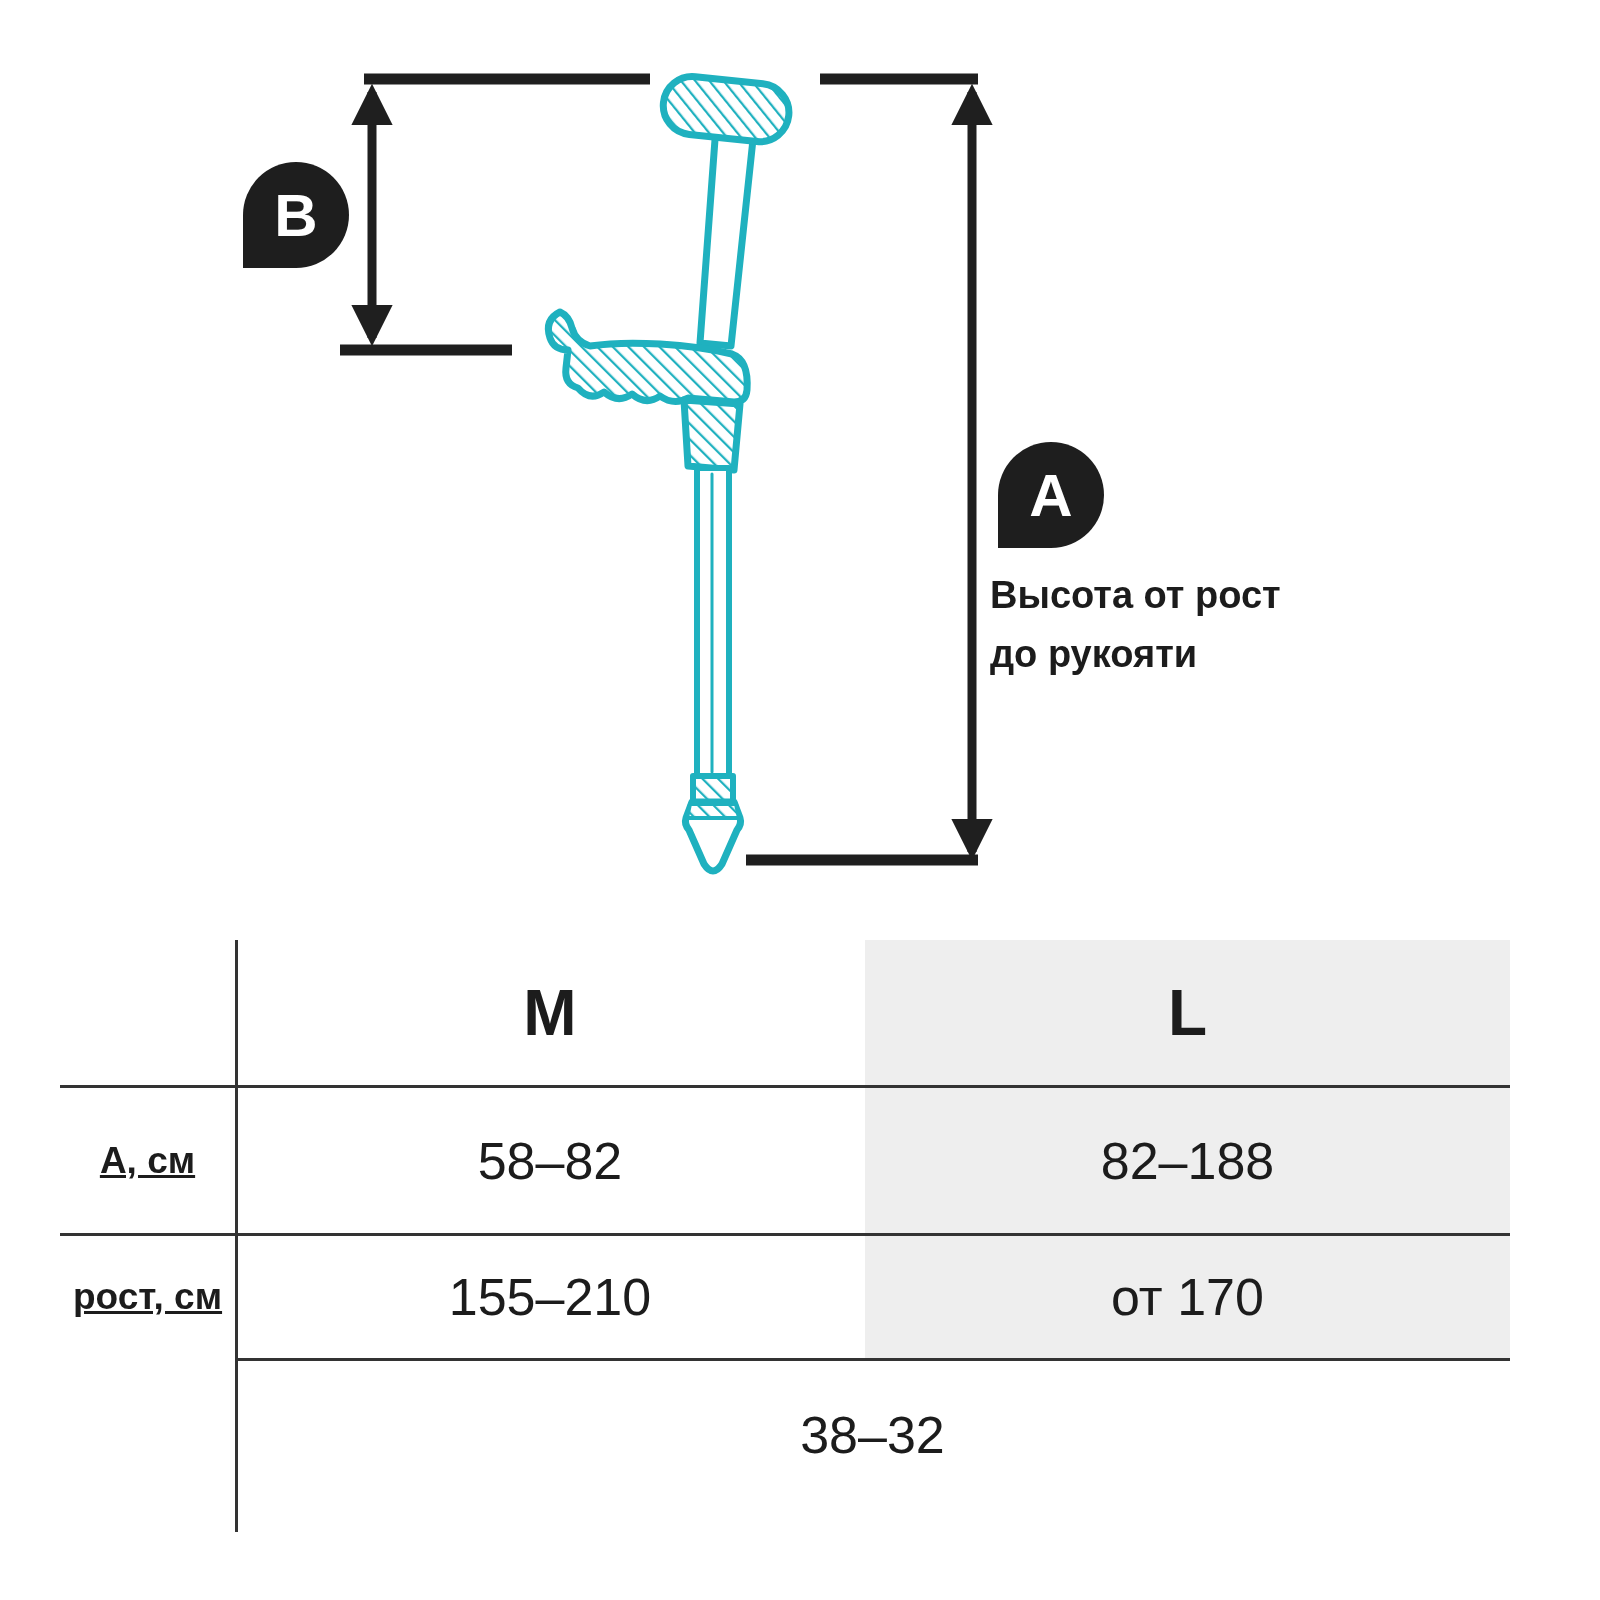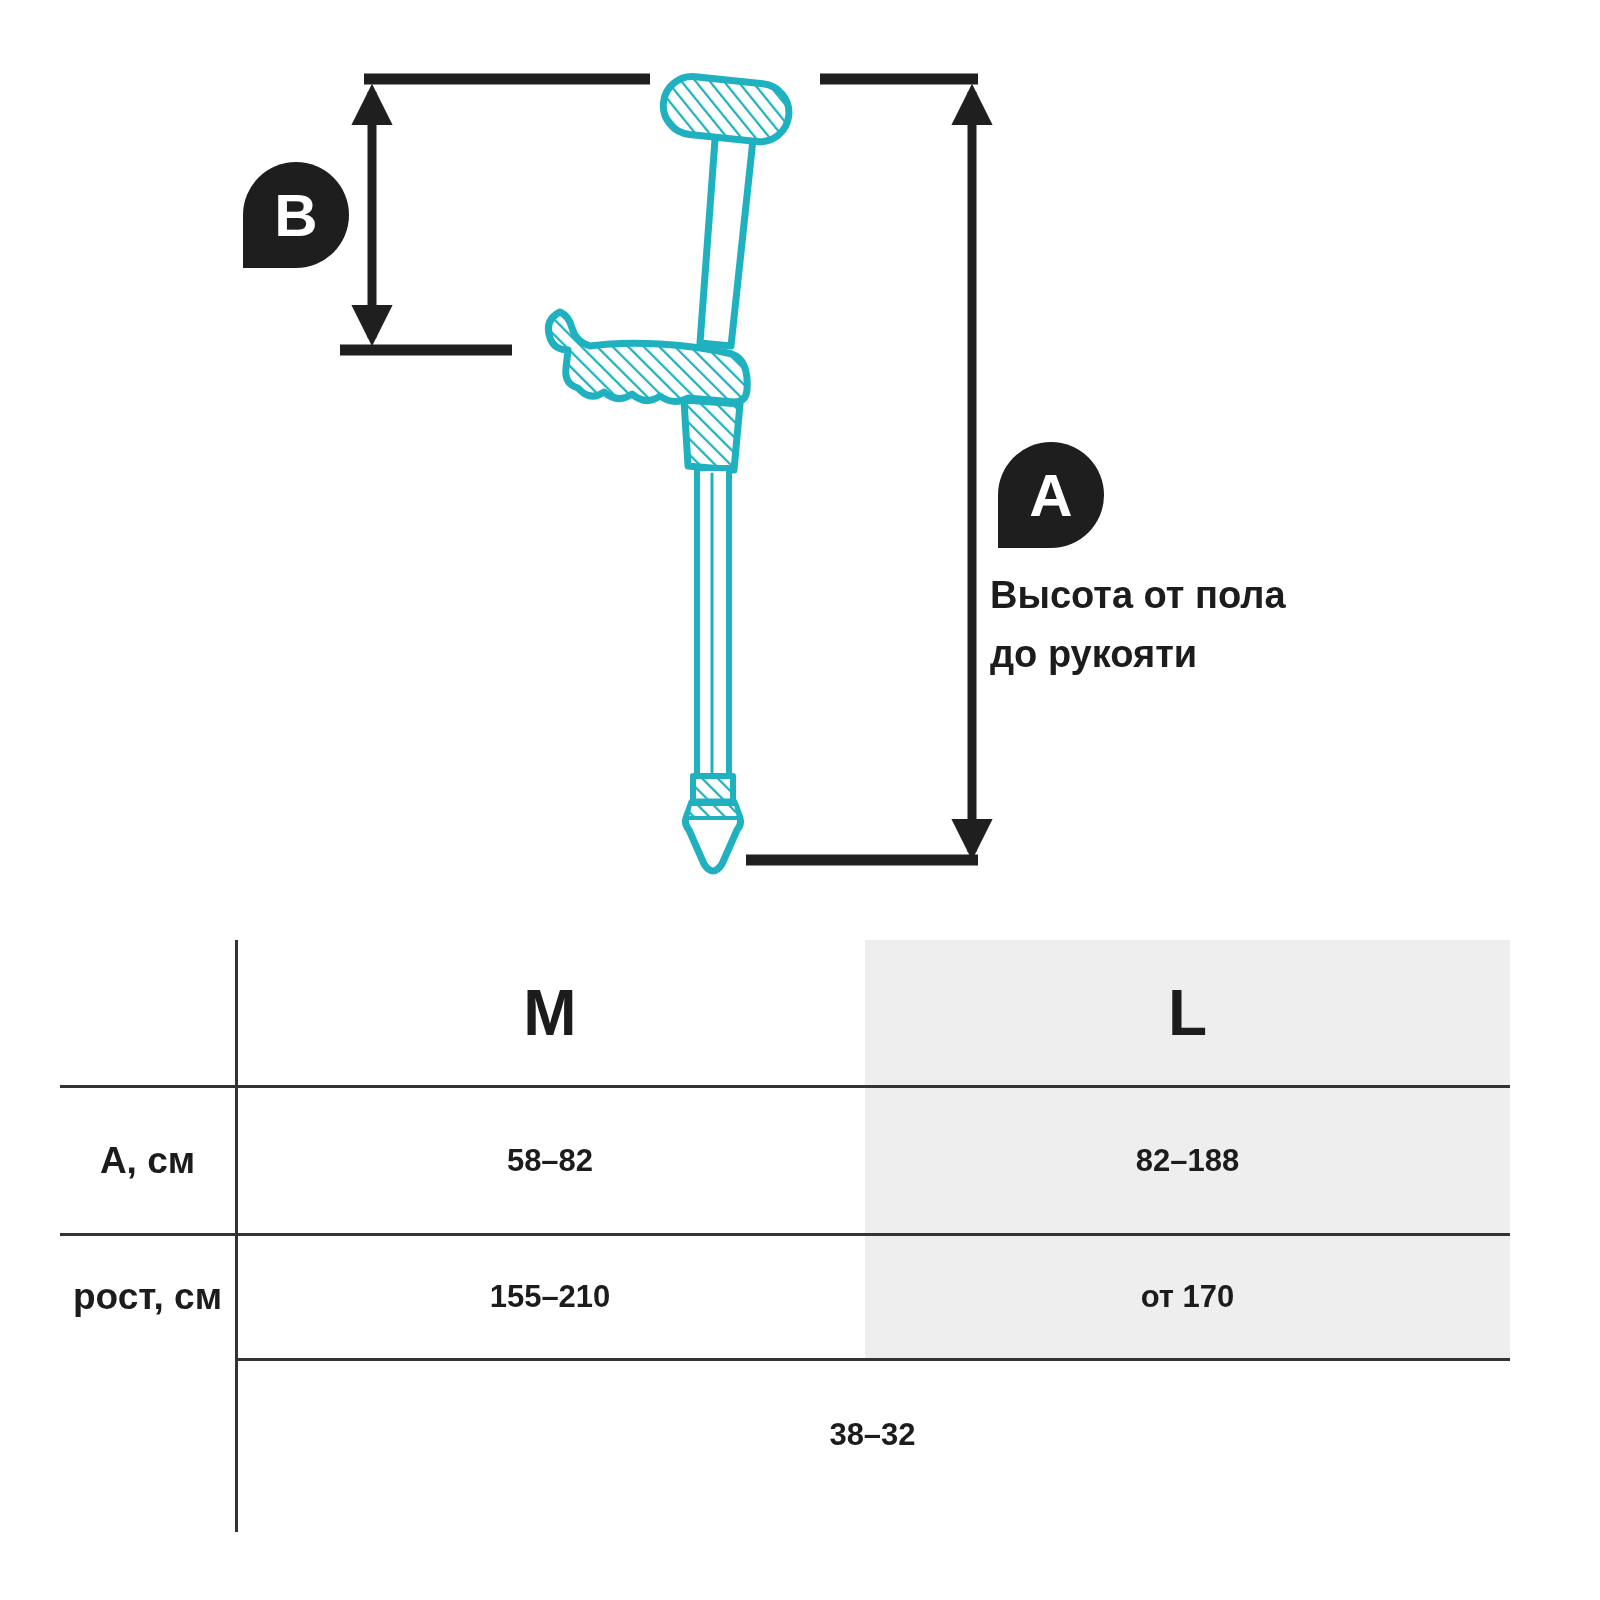--- a/index.html
+++ b/index.html
@@ -39,22 +39,22 @@
     left: 60px; top: 940px;
     width: 1450px;
     display: grid;
     grid-template-columns: 175px 630px 645px;
     grid-template-rows: 145px 148px 125px 150px;
   }
   .cell {
     display: flex; align-items: center; justify-content: center;
   }
   .th { font-size: 64px; font-weight: 700; }
-  .row-label { font-size: 37px; font-weight: 700; }
-  .val { font-size: 31px; font-weight: 700; }
+  .row-label { font-size: 37px; font-weight: 700; text-decoration: underline; }
+  .val { font-size: 52px; font-weight: 400; }
   .gray { background: #eeeeee; }
   .bt { border-top: 3px solid #333333; }
   .span2 { grid-column: 2 / 4; }
 
   .v-rule {
     position: absolute;
     left: 235px; top: 940px;
     width: 3px; height: 592px;
     background: #333333;
   }
@@ -124,21 +124,21 @@
   </svg>
 
   <div class="badge badge-b">
     <span>B</span>
   </div>
   <div class="badge badge-a">
     <span>A</span>
   </div>
 
   <div class="caption">
-    <div>Высота от пола</div>
+    <div>Высота от рост</div>
     <div>до рукояти</div>
   </div>
 
   <div class="size-table">
 
     <div class="cell"></div>
     <div class="cell th">M</div>
     <div class="cell th gray">L</div>
 
     <div class="cell row-label bt">А, см</div>

